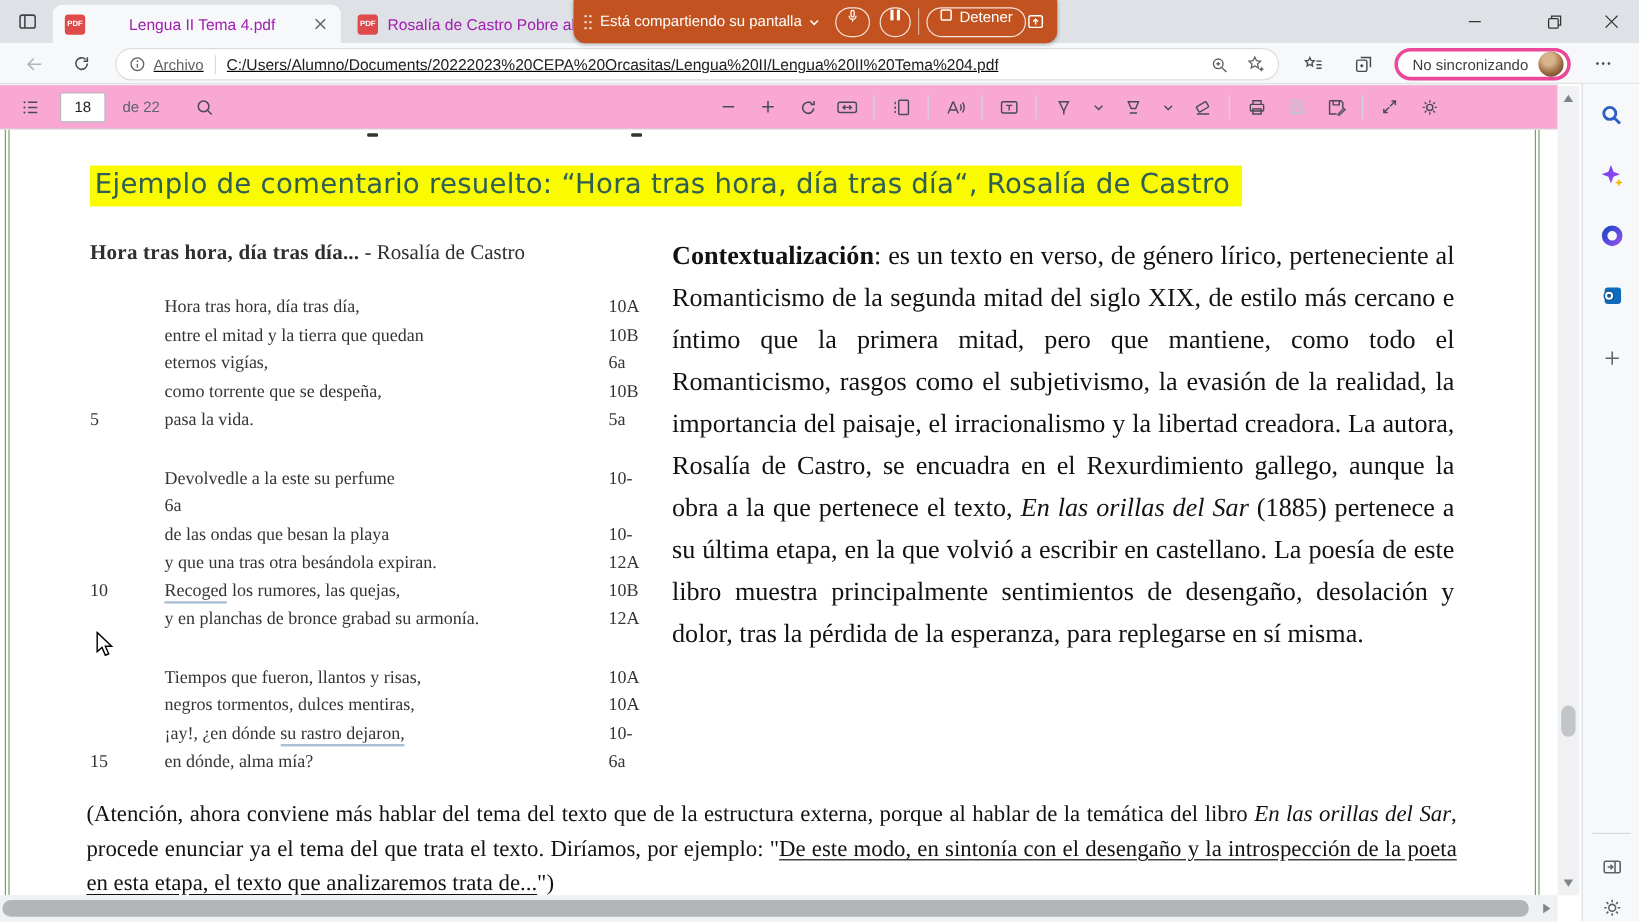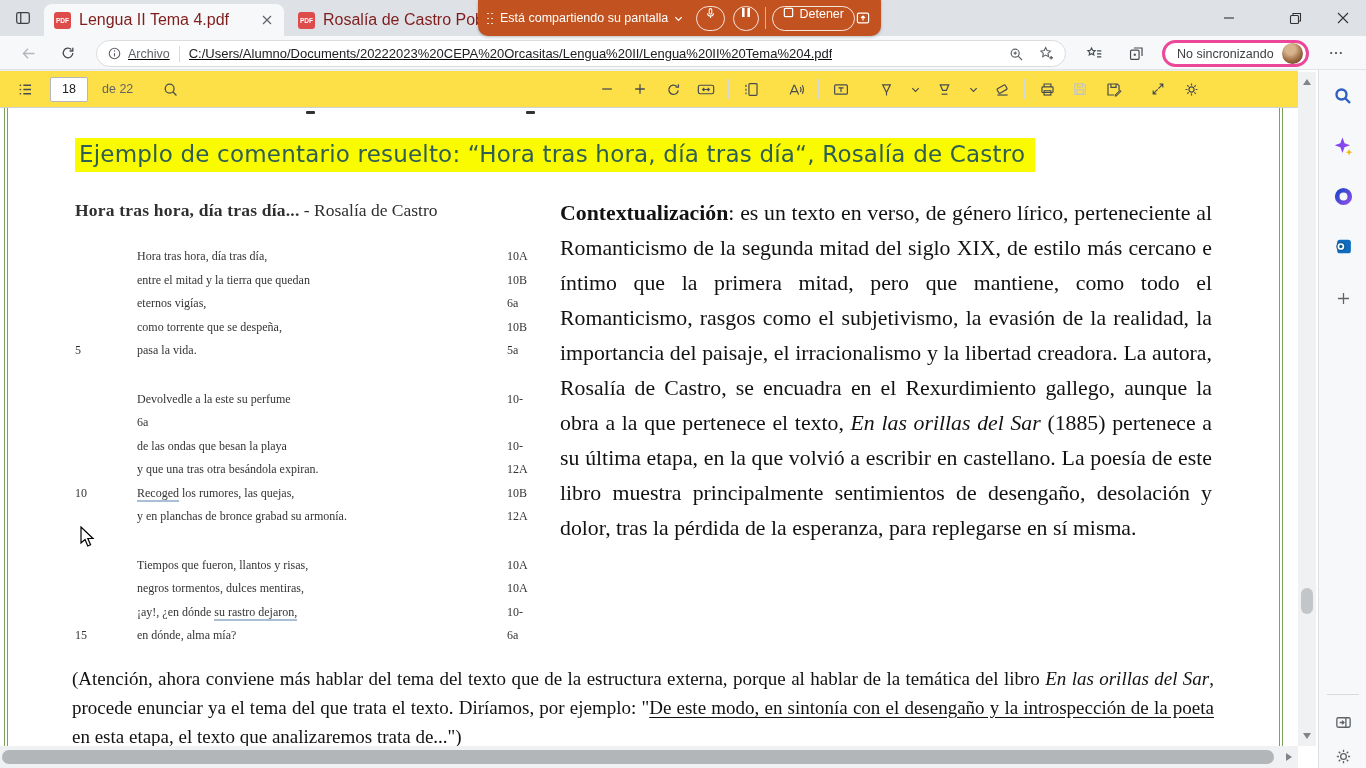--- a/index.html
+++ b/index.html
@@ -6,21 +6,21 @@
   html,body { width:1366px; height:768px; overflow:hidden; background:#fff;
     font-family:"Liberation Sans", sans-serif; }
 
   
   .tabstrip { position:absolute; top:0; left:0; width:1366px; height:36px; background:#dee1e6; }
   .tab-actions { position:absolute; left:10px; top:6px; width:26px; height:24px;
     display:flex; align-items:center; justify-content:center; color:#3c4043; }
   .tab { position:absolute; top:4px; height:32px; display:flex; align-items:center; overflow:hidden; }
   .tab.active { left:44px; width:240px; background:#f7f8fa; border-radius:8px 8px 0 0; }
   .tab.inactive { left:288px; width:190px; }
-  .tab .title { font-size:16px; color:#7f1d1d; white-space:nowrap; overflow:hidden; flex:1; margin-left:8px; }
+  .tab .title { font-size:13px; color:#a21caf; white-space:nowrap; overflow:hidden; flex:1; margin-left:8px;text-align:center; }
   .pdf-badge { width:17px; height:17px; margin-left:10px; background:#dd4b4b; border-radius:3px;
     color:#fff; font-size:6.5px; font-weight:bold; display:flex; align-items:center; justify-content:center; flex:none; }
   .tab-close { width:18px; height:18px; margin-right:8px; display:flex; align-items:center; justify-content:center; color:#5f6368; flex:none; }
 
   .winbtn { position:absolute; top:0; width:46px; height:36px; display:flex; align-items:center; justify-content:center; color:#333; }
 
   
   .share-banner { position:absolute; left:478px; top:0; width:403px; height:36px; background:#c2521f;
     border-radius:0 0 10px 10px; display:flex; align-items:center; color:#fff; z-index:6;
     box-shadow:0 1px 3px rgba(0,0,0,.25); }
@@ -42,21 +42,21 @@
   .addr .sep { width:1px; height:16px; background:#dadce0; margin:0 9px; }
   .addr .url { font-size:13px; color:#202124; white-space:nowrap; overflow:hidden; }
   .addr .right { margin-left:auto; display:flex; align-items:center; gap:14px; }
   .sync { position:absolute; left:1162px; top:4px; height:27px; border:3px solid #ec4899; border-radius:14px;
     display:flex; align-items:center; padding:2px 3px 2px 12px; background:#fff; }
   .sync .lbl { font-size:12.5px; color:#3c4043; margin-right:8px; white-space:nowrap; }
   .avatar { width:21px; height:21px; border-radius:50%;
     background:radial-gradient(circle at 40% 30%, #d8b48c 0 25%, #9a6a42 60%, #4d2f1c 100%); }
 
   
-  .pdftoolbar { position:absolute; top:70px; left:0; width:1298px; height:38px; background:#fde047;
+  .pdftoolbar { position:absolute; top:70px; left:0; width:1298px; height:38px; background:#f9a8d4;
     border-bottom:1px solid #cfd2d6; border-top:1px solid #eceef0; }
   .tbic { display:flex; align-items:center; justify-content:center; width:22px; height:26px; color:#474b50; flex:none; }
   .tbic.dis { color:#c0c3c7; }
   .tleft { position:absolute; left:14px; top:5px; display:flex; align-items:center; gap:14px; }
   .pagebox { width:38px; height:25px; background:#fff; border:1px solid #b4b8bd; border-radius:2px;
     font-size:12.5px; color:#202124; text-align:center; font-family:"Liberation Sans",sans-serif; }
   .oflabel { font-size:12.5px; color:#5f6368; white-space:nowrap; }
   .tcenter { position:absolute; left:596px; top:5px; display:flex; align-items:center; gap:11px; }
   .tsep { width:1px; height:20px; background:#d4d6d9; flex:none; }
 
@@ -66,21 +66,21 @@
     border-left:1.5px solid #79a457; border-right:1.5px solid #79a457; }
   .speck { position:absolute; top:3px; height:3px; background:#333; border-radius:1px; }
 
   .doc-heading { position:absolute; left:75px; top:30px; background:#fbfb00; color:#2e5f54;
     font-family:"DejaVu Sans",sans-serif; font-size:23px; padding:3px 10px 5px 4px; white-space:nowrap; letter-spacing:.2px; }
 
   .poem { position:absolute; left:75px; top:92px; width:472px; font-family:"Liberation Serif",serif; color:#343434; }
   .poem-title { font-size:17.5px; margin-bottom:24px; color:#2f2f2f; }
   .poem-title b { letter-spacing:.2px; }
   .stanza { margin-bottom:25px; }
-  .pline { display:flex; font-size:12px; line-height:23.5px; }
+  .pline { display:flex; font-size:15px; line-height:23.5px; }
   .pnum { width:62px; flex:none; }
   .ptxt { width:370px; flex:none; white-space:nowrap; }
   .pmet { width:40px; flex:none; }
   .u-light { border-bottom:2px solid #a9bfd3; }
 
   .ctx { position:absolute; left:560px; top:88px; width:652px; font-family:"Liberation Serif",serif;
     font-size:21.8px; line-height:35px; text-align:justify; color:#121212; }
   .note { position:absolute; left:72px; top:556px; width:1142px; font-family:"Liberation Serif",serif;
     font-size:19px; line-height:29px; text-align:justify; color:#121212; }
   .u-dark { text-decoration:underline; text-underline-offset:3px; }

